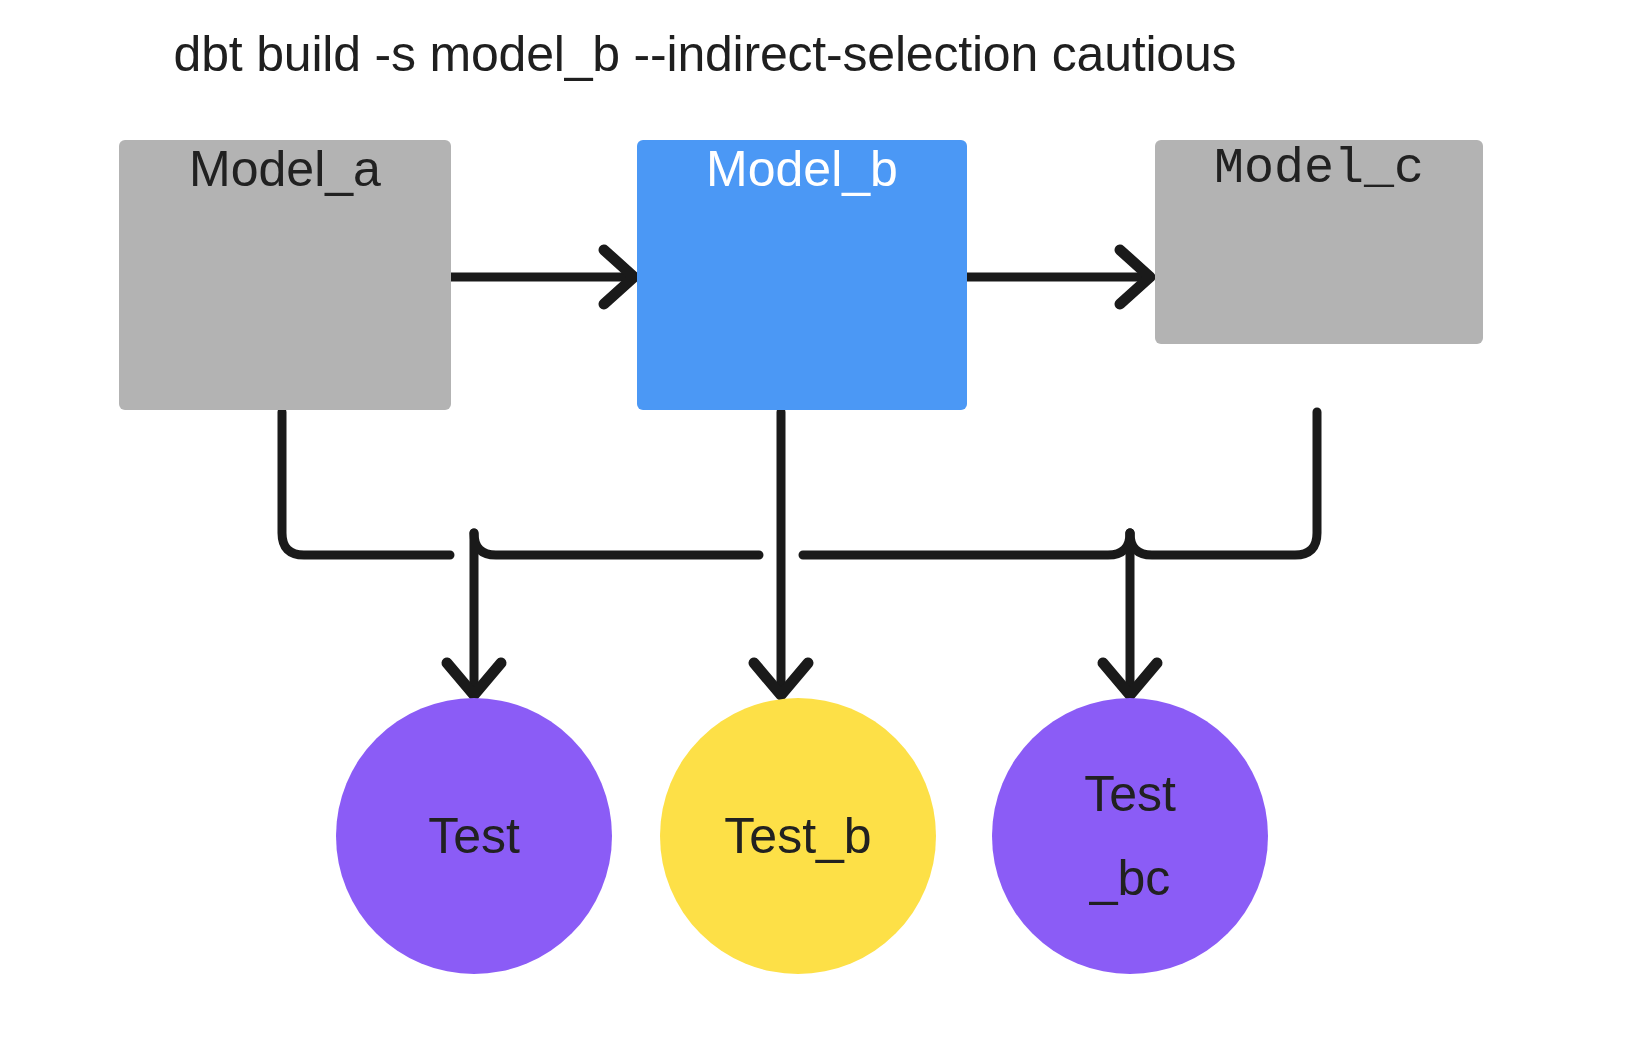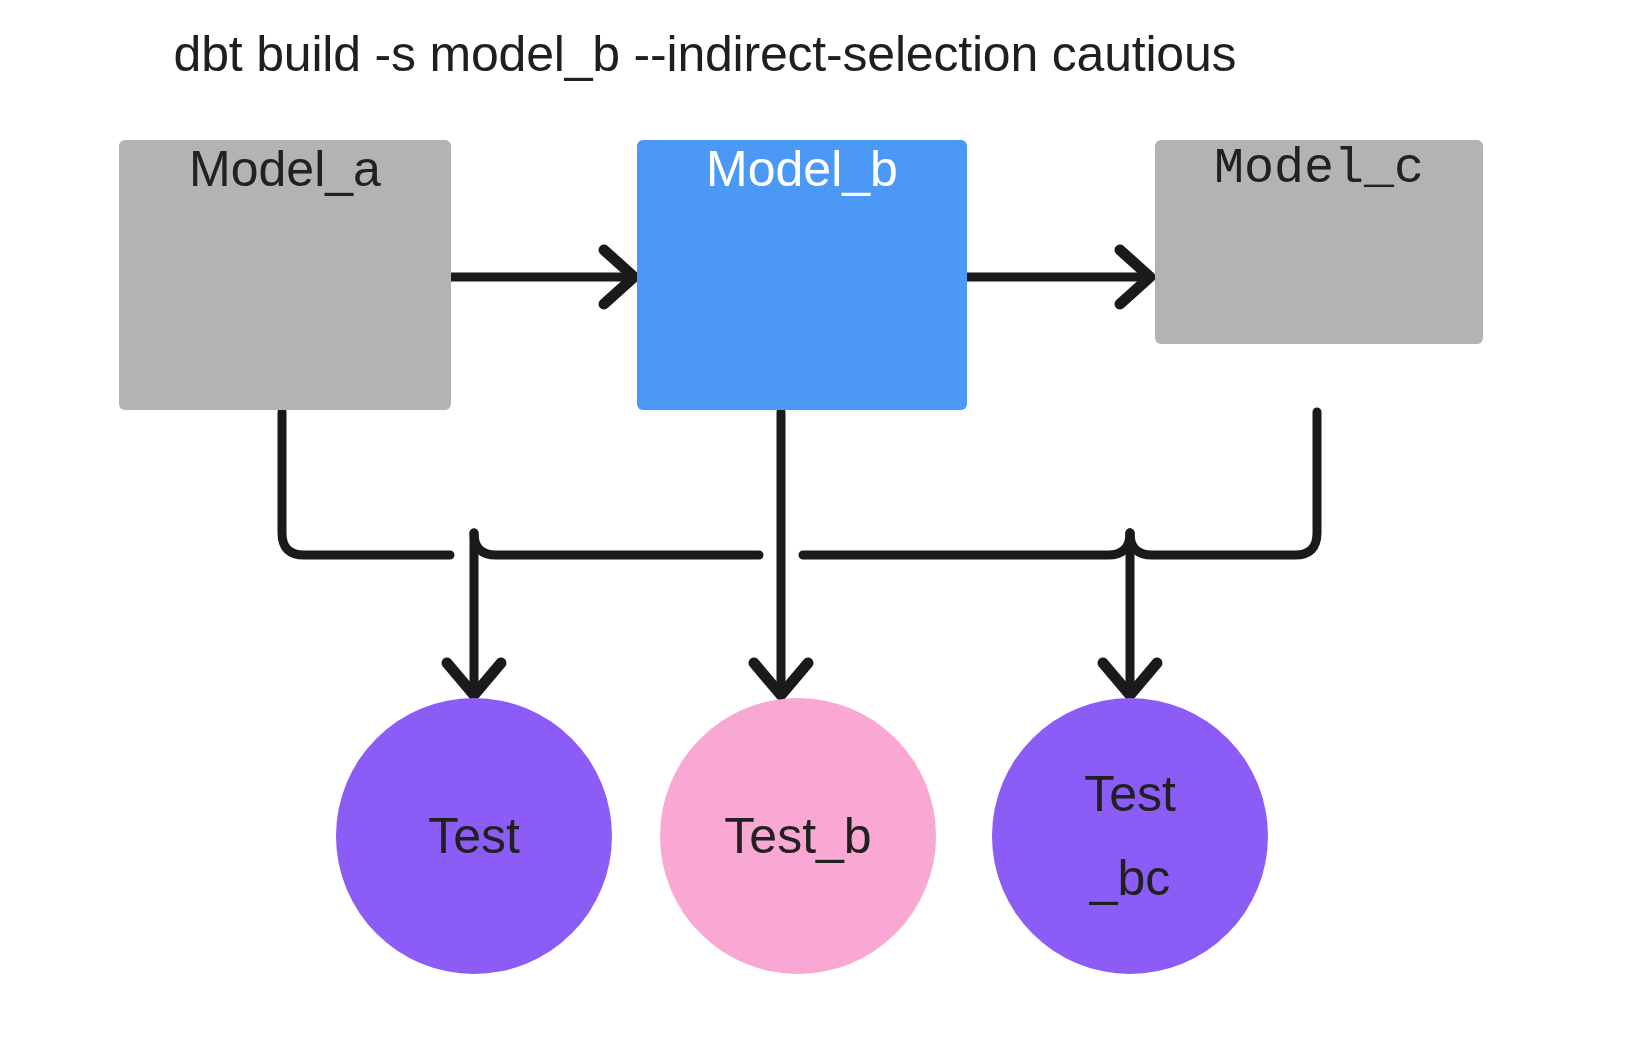--- a/index.html
+++ b/index.html
@@ -64,21 +64,21 @@
     justify-content: center;
     font-size: 50px;
     line-height: 84px;
     text-align: center;
     color: #212121;
   }
   .node-circle.gray {
     background: #8b5cf6;
   }
   .node-circle.yellow {
-    background: #f9a8d4;
+    background: #fde047;
   }
   .circle-line {
     display: block;
   }
 </style>
 </head>
 <body>
 
 <div id="canvas">
 

